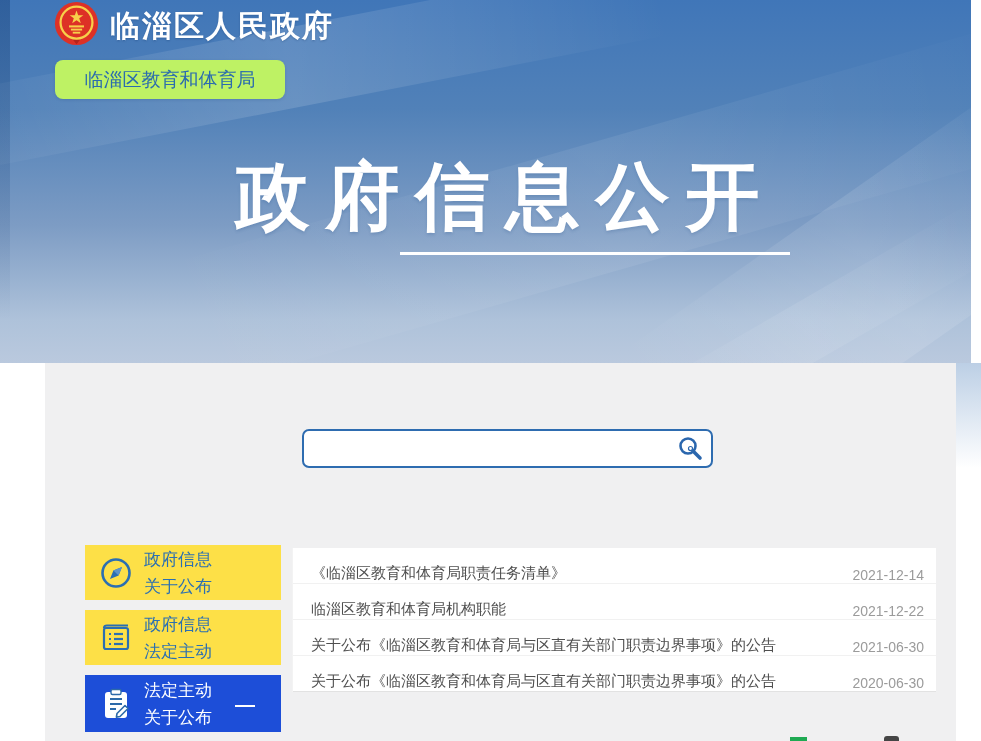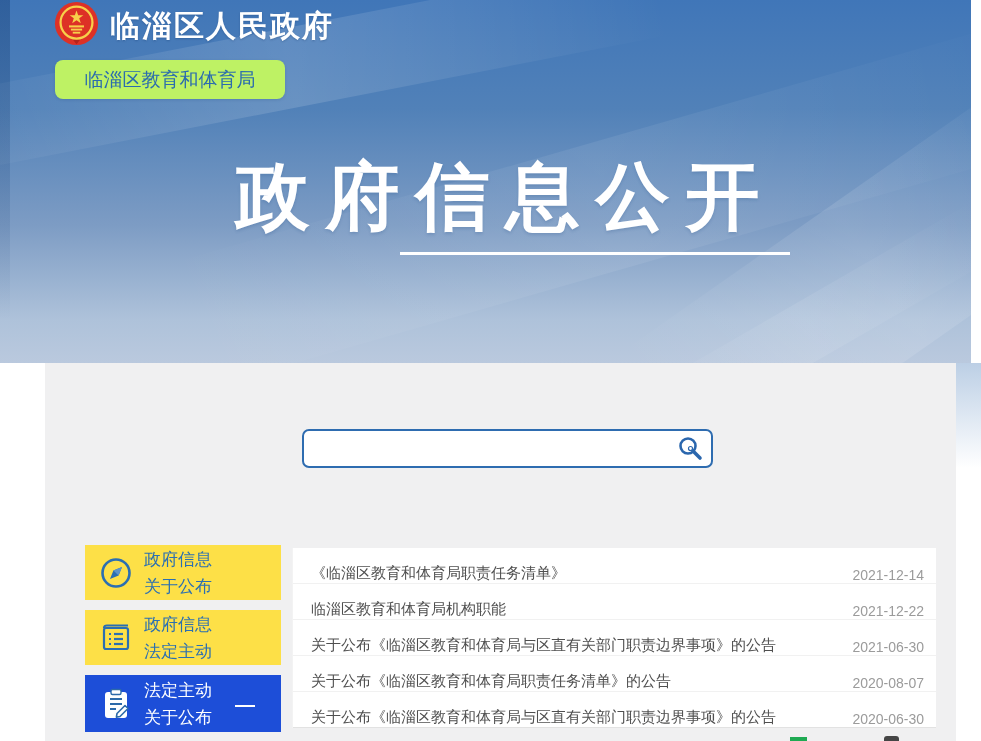--- a/index.html
+++ b/index.html
@@ -191,23 +191,19 @@
   </div>
   <div class="row">
     <span class="row-title">临淄区教育和体育局机构职能</span>
     <span class="row-date">2021-12-22</span>
   </div>
   <div class="row">
     <span class="row-title">关于公布《临淄区教育和体育局与区直有关部门职责边界事项》的公告</span>
     <span class="row-date">2021-06-30</span>
   </div>
   <div class="row">
-    <span class="row-title">关于公布《临淄区教育和体育局职责任务清单》的公告</span>
-    <span class="row-date">2020-08-07</span>
-  </div>
-  <div class="row">
     <span class="row-title">关于公布《临淄区教育和体育局与区直有关部门职责边界事项》的公告</span>
     <span class="row-date">2020-06-30</span>
   </div>
 </div>
 
 <div class="abs green-dash"></div>
 <div class="abs dark-partial"></div>
 
 </body></html>

